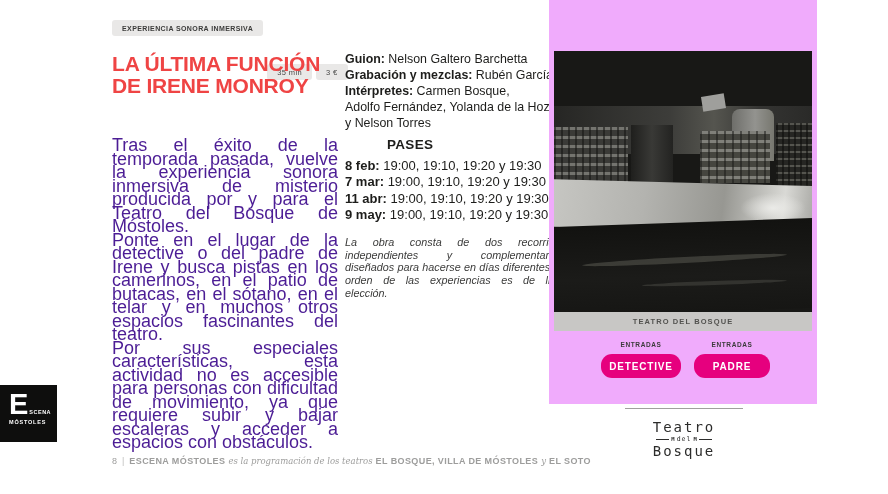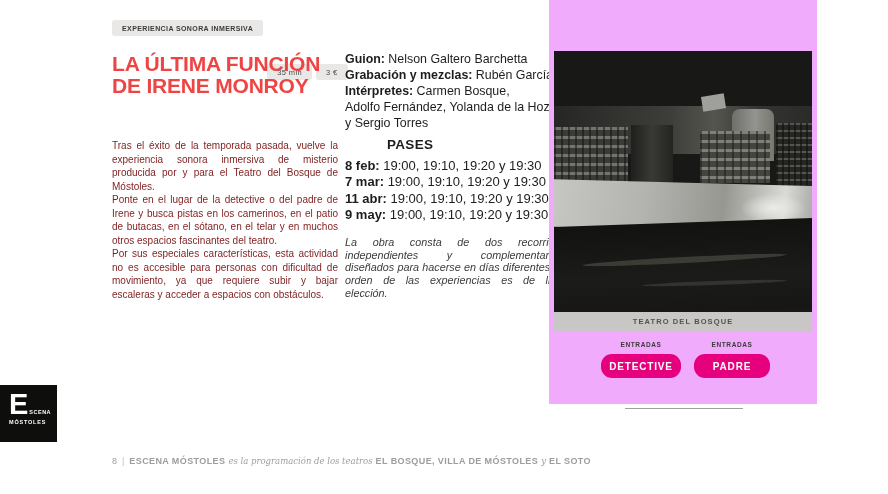--- a/index.html
+++ b/index.html
@@ -20,21 +20,21 @@
   .tag-pill.meta { font-weight:normal; color:#4a4a49; font-size:7.5px;margin-top:44px; }
 
   .page-title {
     position:absolute; left:112px; top:53px; width:240px;
     font-size:21px; font-weight:bold; line-height:21.5px;
     letter-spacing:-.2px; color:#ef4444;
   }
 
   .description {
     position:absolute; left:112px; top:139px; width:226px;
-    font-size:10px; line-height:13.5px; text-align:justify; color:#7f1d1d;
+    font-size:18px; line-height:13.5px; text-align:justify; color:#4c1d95;
   }
   .description p { margin:0; hyphens:manual; }
 
   
   .credits { position:absolute; left:345px; top:52px; font-size:12.4px; line-height:15.9px; }
   .credits .line { white-space:nowrap; }
   .credits .b { font-weight:bold; }
 
   .pases-heading { position:absolute; left:345px; top:137px; font-size:13.5px; font-weight:bold; letter-spacing:.3px;margin-left:42px; }
   .pases-list { position:absolute; left:345px; top:158px; font-size:13px; line-height:16.3px; }
@@ -143,21 +143,21 @@
   <p>Tras el éxito de la temporada pasada, vuelve la experiencia sonora inmersi­va de misterio producida por y para el Teatro del Bosque de Móstoles.</p>
   <p>Ponte en el lugar de la detective o del padre de Irene y busca pistas en los ca­merinos, en el patio de butacas, en el sótano, en el telar y en muchos otros espacios fascinantes del teatro.</p>
   <p>Por sus especiales características, esta actividad no es accesible para perso­nas con dificultad de movimiento, ya que requiere subir y bajar escaleras y acceder a espacios con obstáculos.</p>
 </div>
 
 <div class="credits">
   <div class="line"><span class="b">Guion:</span><span> Nelson Galtero Barchetta</span></div>
   <div class="line"><span class="b">Grabación y mezclas:</span><span> Rubén García</span></div>
   <div class="line"><span class="b">Intérpretes:</span><span> Carmen Bosque,</span></div>
   <div class="line"><span class="b"></span><span>Adolfo Fernández, Yolanda de la Hoz</span></div>
-  <div class="line"><span class="b"></span><span>y Sergio Torres</span></div>
+  <div class="line"><span class="b"></span><span>y Nelson Torres</span></div>
 </div>
 
 <h2 class="pases-heading">PASES</h2>
 
 <div class="pases-list">
   <div class="line"><span class="b">8 feb:</span><span> 19:00, 19:10, 19:20 y 19:30</span></div>
   <div class="line"><span class="b">7 mar:</span><span> 19:00, 19:10, 19:20 y 19:30</span></div>
   <div class="line"><span class="b">11 abr:</span><span> 19:00, 19:10, 19:20 y 19:30</span></div>
   <div class="line"><span class="b">9 may:</span><span> 19:00, 19:10, 19:20 y 19:30</span></div>
 </div>
@@ -187,20 +187,31 @@
     <div class="ticket-label">ENTRADAS</div>
     <button class="ticket-button" style="background:#e6007e;">DETECTIVE</button>
   </div>
   <div class="ticket-group g2">
     <div class="ticket-label">ENTRADAS</div>
     <button class="ticket-button" style="background:#e6007e;">PADRE</button>
   </div>
 
   <div class="venue-divider"></div>
 
+  <div class="venue-logo">
+    <div class="venue-line">Teatro</div>
+    <div class="venue-mid">
+      <span class="decor-line"></span>
+      <span class="decor-m">M</span>
+      <span class="del">del</span>
+      <span class="decor-m">M</span>
+      <span class="decor-line"></span>
+    </div>
+    <div class="venue-line">Bosque</div>
+  </div>
 
 </div>
 
 <div class="brand-logo">
   <div class="e-row">
     <span class="e-initial">E</span>
     <span class="e-scena">SCENA</span>
   </div>
   <div class="e-city">MÓSTOLES</div>
 </div>

